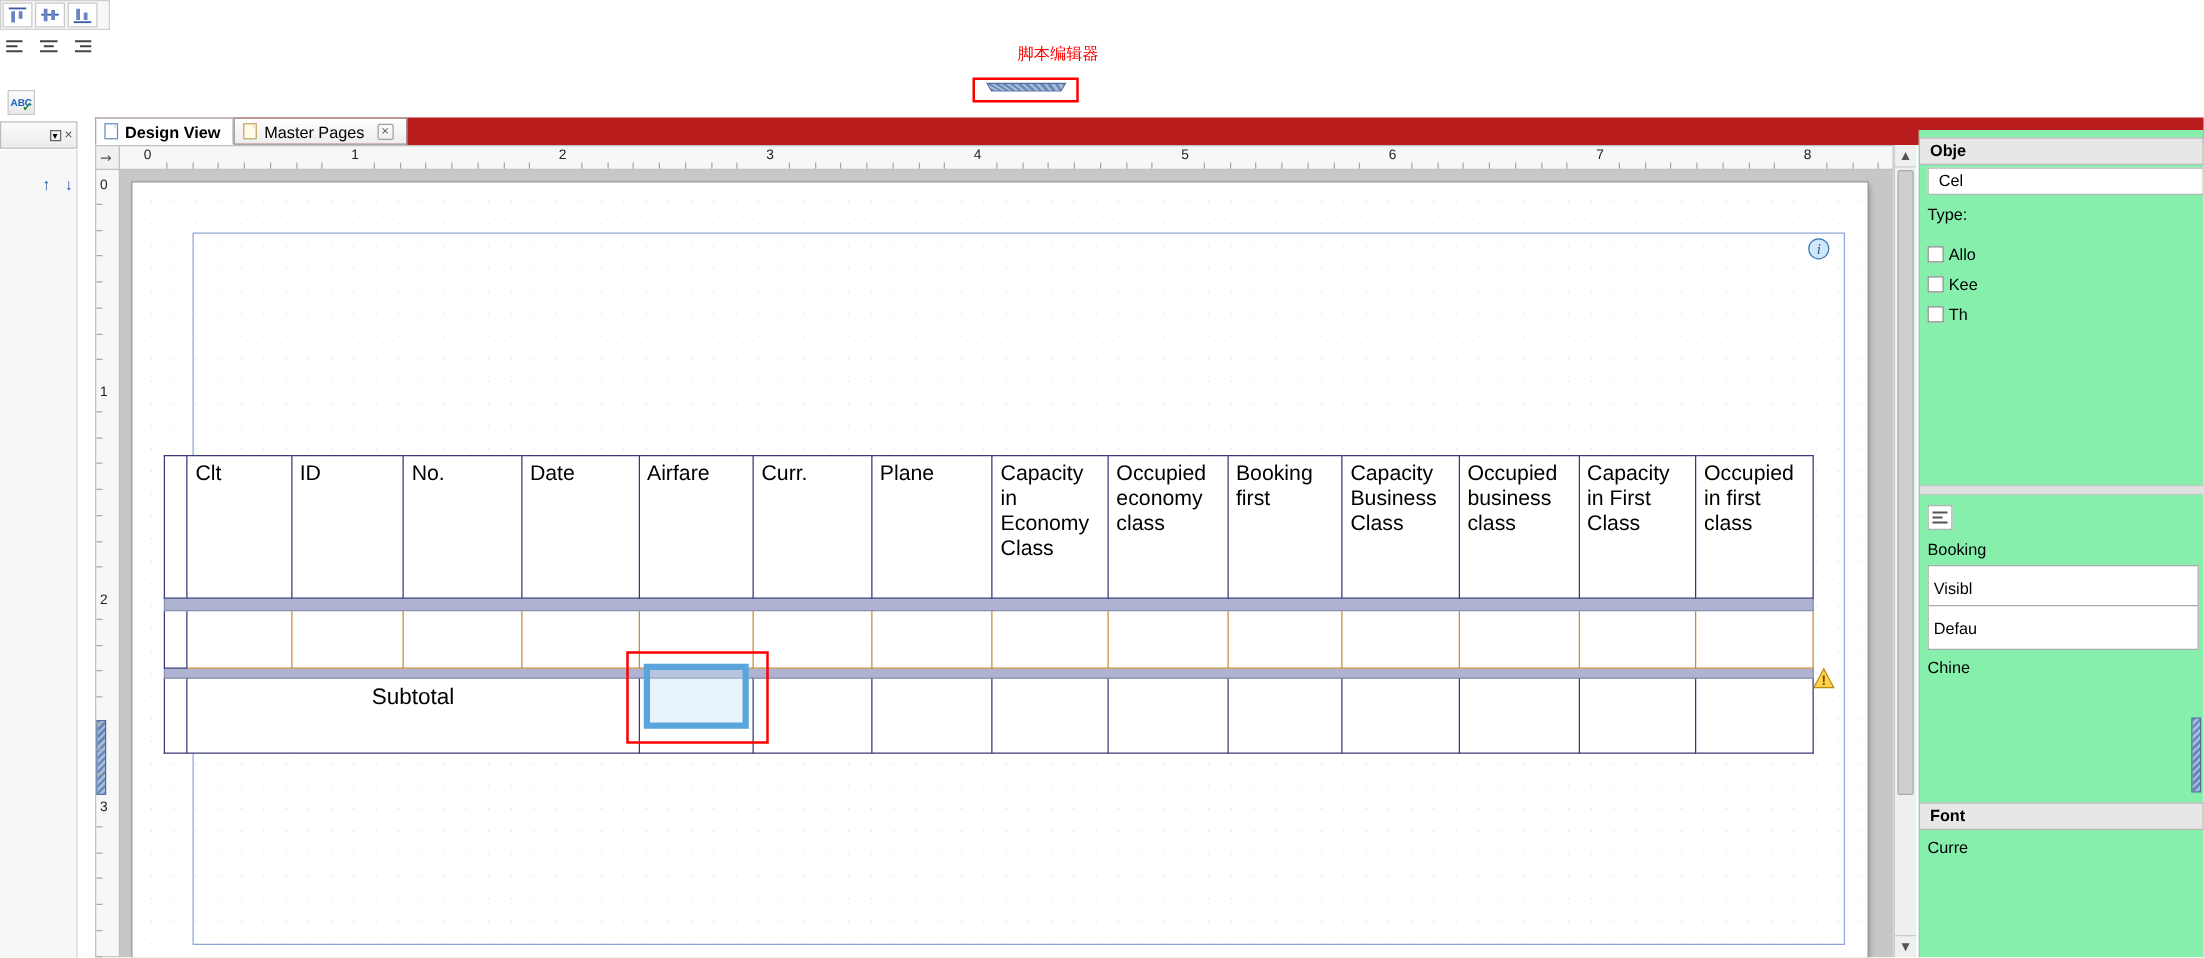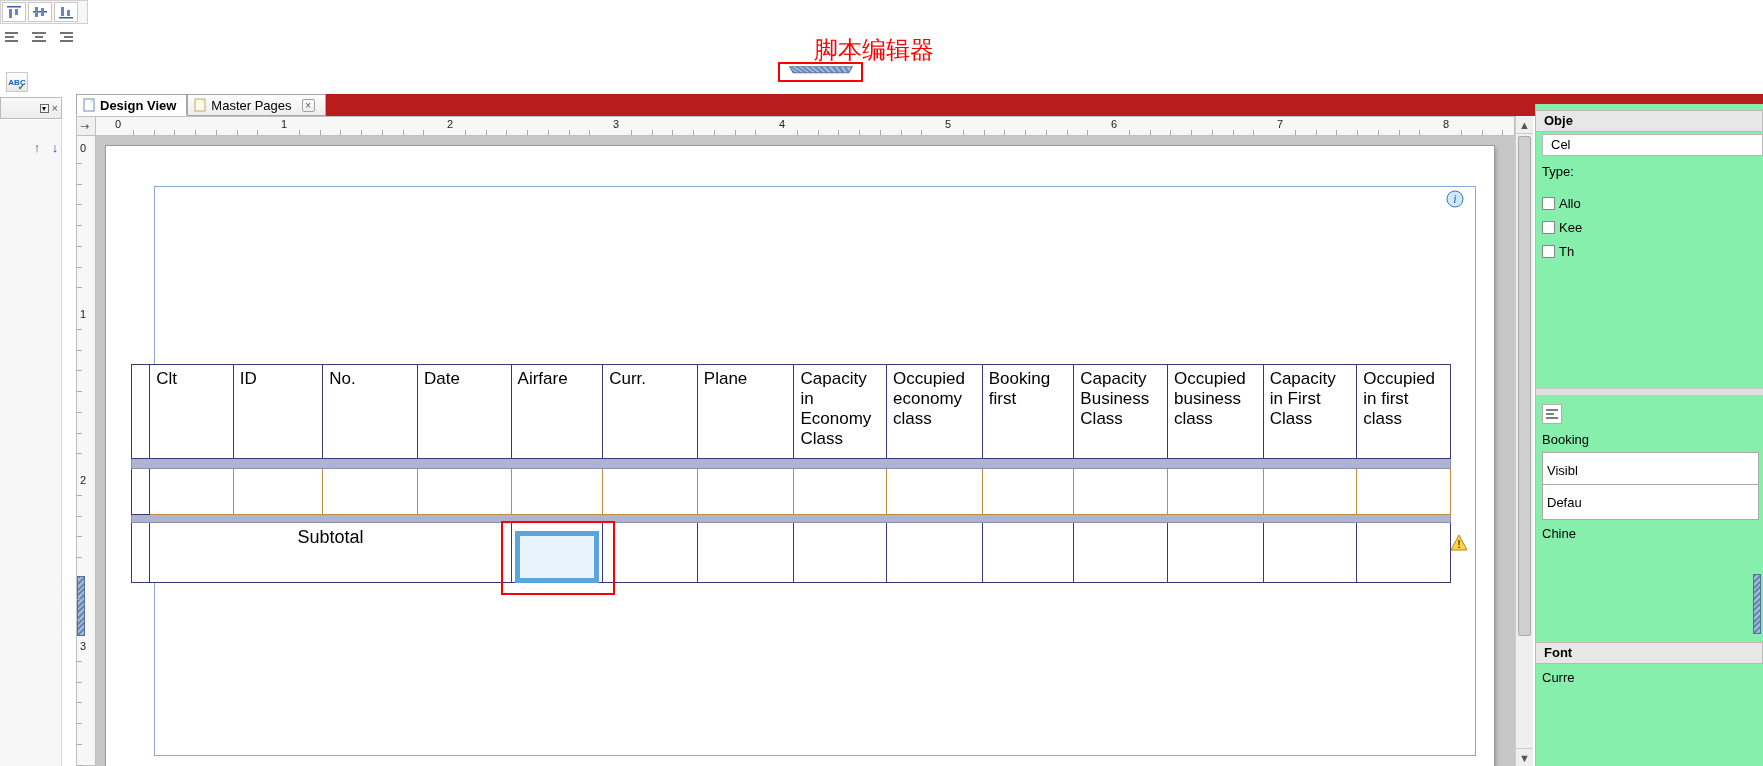--- a/index.html
+++ b/index.html
@@ -10,21 +10,21 @@
   .top-toolbar .tb-btn { width: 24px; height: 20px; background: #fff; border: 1px solid #c8c8c8; display: flex; align-items: center; justify-content: center; }
   .top-toolbar .tb-btn svg { width: 16px; height: 14px; }
 
   .second-row { position: absolute; left: 0; top: 26px; width: 88px; height: 24px; background: #fff; display: flex; align-items: center; gap: 2px; padding: 1px; }
   .second-row .sb-btn { width: 24px; height: 20px; display: flex; align-items: center; justify-content: center; }
 
   .abc-btn { position: absolute; left: 6px; top: 72px; width: 22px; height: 20px; border: 1px solid #c8c8c8; background: linear-gradient(#fefefe,#e8e8e8); display: flex; align-items: center; justify-content: center; font-size: 8px; font-weight: bold; }
   .abc-btn .abc-text { color: #1560bd; }
   .abc-btn .check { color: #2e8b2e; position: absolute; right: 1px; bottom: -1px; font-size: 10px; }
 
-  .red-annot { position: absolute; top: 34px; left: 814px; color: #ff0000; font-family: "Microsoft YaHei", SimSun, sans-serif; font-size: 24px; }
+  .red-annot { position: absolute; top: 34px; left: 814px; color: #ff0000; font-family: "Microsoft YaHei", SimSun, sans-serif; font-size: 13px; }
   .drag-handle-box { position: absolute; top: 62px; left: 778px; width: 85px; height: 20px; border: 2px solid #ff0000; display:flex; align-items:flex-start; justify-content:center; }
   .drag-handle-box .handle { width: 60px; height: 8px; margin-top:2px; background: repeating-linear-gradient(45deg,#6688b8,#6688b8 2px,#a6bbd6 2px,#a6bbd6 4px); border: 1px solid #5570a0; border-top-left-radius: 0; border-top-right-radius: 0; transform: perspective(30px) rotateX(-30deg); }
 
   
   .mini-panel { position: absolute; left: 0; top: 97px; width: 62px; height: 22px; background: linear-gradient(#fafafa,#ececec); border: 1px solid #bcbcbc; display:flex; align-items:center; justify-content:flex-end; gap:3px; padding-right:3px; }
   .mini-panel .dd { width:9px; height:9px; border:1px solid #666; font-size:8px; line-height:7px; text-align:center; }
   .mini-panel .x { font-size:11px; color:#555; }
 
   .left-sep { position: absolute; left: 0; top: 120px; width: 62px; height: 648px; background: #f7f7f7; border-right: 1px solid #d8d8d8; }
   .arrow-btns { position: absolute; left: 30px; top: 142px; display: flex; gap: 4px; }
@@ -59,21 +59,21 @@
   .margins { position:absolute; left:48px; top:40px; right:18px; height:570px; border:1px solid #8fa7d6; }
 
   
   .info-icon { position:absolute; right:30px; top:44px; width:18px; height:18px; }
   .warn-icon { position:absolute; right:26px; top:388px; width:18px; height:18px; }
 
   
   .design-table { position: absolute; left: 25px; top: 218px; width: 1320px; border-collapse: collapse; font-family: Arial, sans-serif; font-size: 17px; }
   .design-table td, .design-table th { border: 1px solid #3a3a7a; padding: 4px 6px; vertical-align: top; text-align: left; background:#fff; word-wrap: break-word; }
   .design-table .hdr-band td { background: #aeb3d1; height: 10px; padding:0; border:1px solid #8b90b3; }
-  .design-table thead th { height: 94px; font-weight: normal; }
+  .design-table thead th { height: 114px; font-weight: normal; }
   .design-table .narrow { width:18px !important; padding:0; }
   .design-table tbody.data-row td { height: 46px; border-color: #c58a3d; }
   .design-table tbody.data-row td.narrow { border-color:#3a3a7a; }
   .design-table tfoot td { height: 60px; font-size: 18px; text-align:center; }
   .design-table tfoot td.narrow { text-align:left; }
 
   .footer-band td { background:#aeb3d1; height:8px; padding:0; border:1px solid #8b90b3; }
 
   .selected-cell-overlay { position:absolute; border: 5px solid #5aa6dc; background: rgba(198,226,245,0.4); pointer-events:none; }
   .red-cell-box { position:absolute; border: 2px solid #ff0000; pointer-events:none; }

